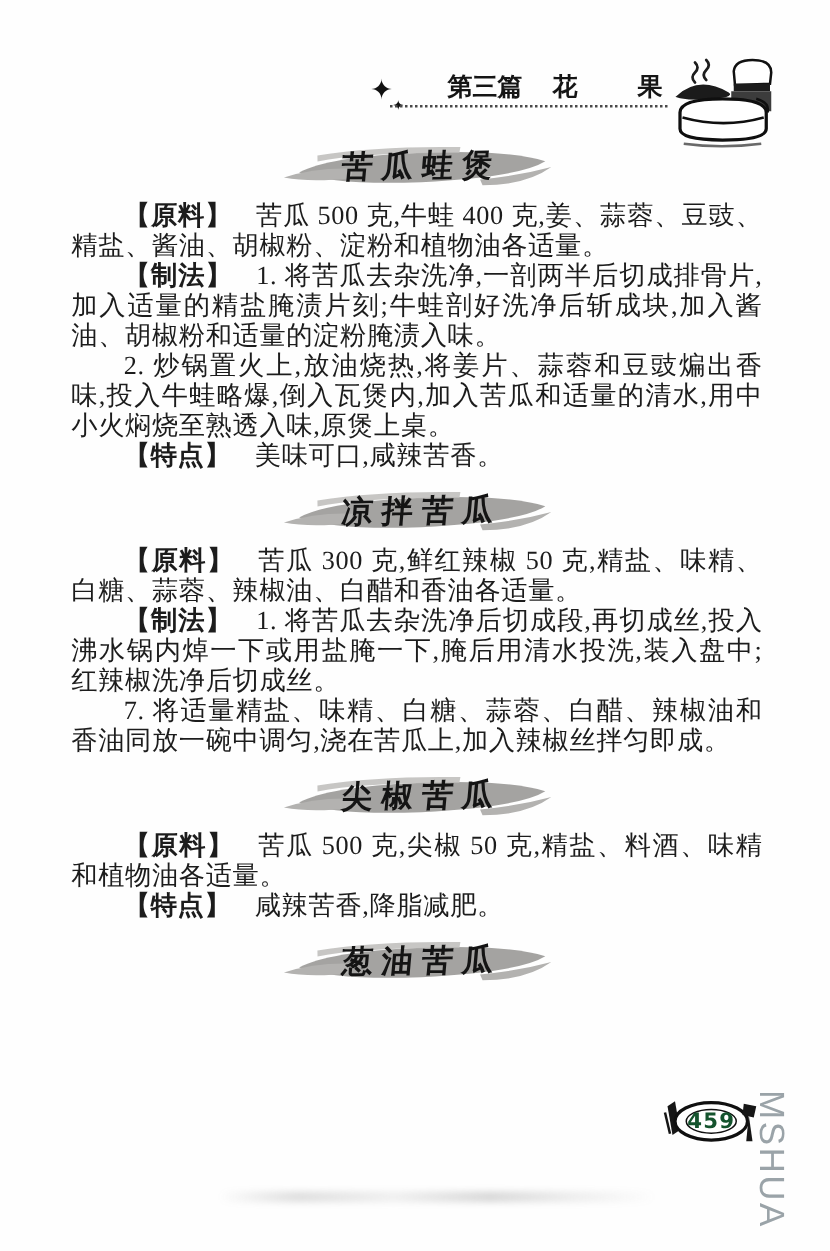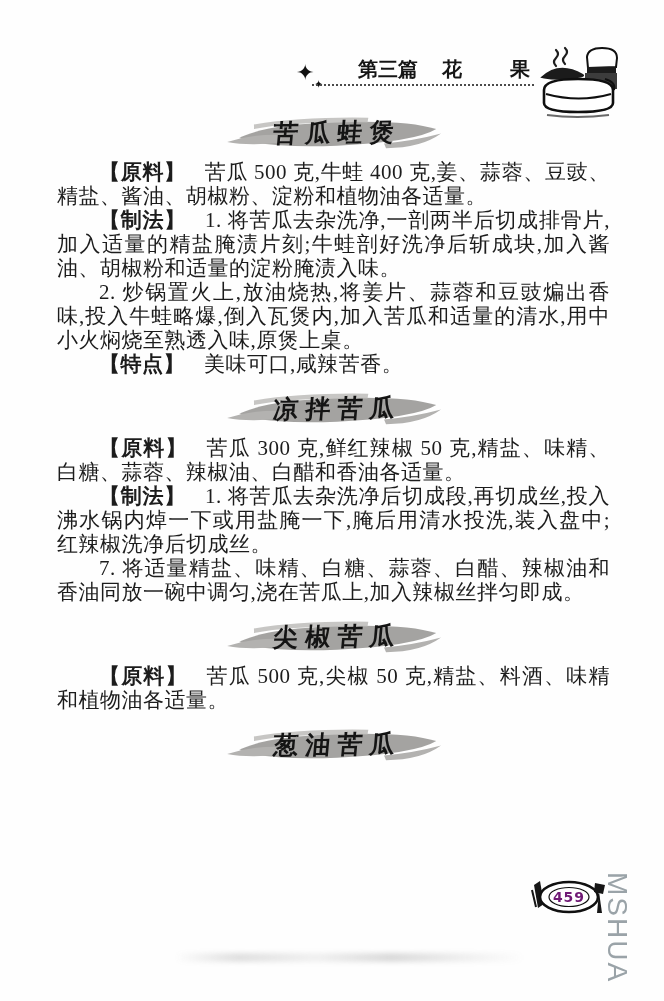--- a/index.html
+++ b/index.html
@@ -37,21 +37,21 @@
   .stroke{position:absolute;inset:0;transform:rotate(-1.5deg);}
   .title-text{position:absolute;inset:0;display:flex;align-items:center;justify-content:center;
     font-size:25px;font-weight:900;letter-spacing:7px;color:#141414;
     transform:skewX(-6deg) rotate(-1deg);text-indent:7px;
     font-family:"Liberation Serif","DejaVu Serif",serif;}
 
   
   .page-badge{position:absolute;left:527px;top:876px;width:84px;height:44px;}
   .page-badge .num{position:absolute;left:13px;top:10px;width:58px;height:22px;
     display:flex;align-items:center;justify-content:center;
-    font-family:"DejaVu Sans",sans-serif;font-weight:bold;font-size:14px;color:#701a75;
+    font-family:"DejaVu Sans",sans-serif;font-weight:bold;font-size:17px;color:#14532d;
     letter-spacing:1px;}
   .watermark{position:absolute;left:633px;top:872px;width:124px;height:32px;
     transform-origin:0 0;transform:rotate(90deg);
     font-family:"Liberation Sans","DejaVu Sans",sans-serif;
     font-size:28px;font-weight:500;color:#9aa3a8;letter-spacing:2px;}
   .scan-smudge{position:absolute;left:175px;top:953px;width:350px;height:9px;
     background:linear-gradient(90deg,rgba(120,120,120,0) 0%,rgba(120,120,120,.45) 18%,
       rgba(120,120,120,.2) 40%,rgba(110,110,110,.5) 62%,rgba(120,120,120,.25) 80%,rgba(120,120,120,0) 100%);
     filter:blur(2.5px);opacity:.5;}
 </style>
@@ -120,20 +120,21 @@
       <div class="title-wrap">
         <svg class="stroke" viewBox="0 0 230 44" preserveAspectRatio="none">
           <path d="M14 25 Q40 12 115 11 Q192 10 224 21 Q202 34 118 36 Q45 37 14 25 Z" fill="#a4a3a1"></path>
           <path d="M1 29 Q28 21 60 23 L58 31 Q24 34 1 29 Z" fill="#b3b2b0"></path>
           <path d="M168 35 Q200 33 229 26 Q207 41 170 40 Z" fill="#b3b2b0"></path>
           <path d="M30 11 Q82 4 152 7 L151 12 Q70 9 30 16 Z" fill="#bdbcba" opacity=".85"></path>
         </svg>
         <div class="title-text">尖椒苦瓜</div>
       </div>
       <p class="para"><b class="label">【原料】</b><span>苦瓜 500 克,尖椒 50 克,精盐、料酒、味精和植物油各适量。</span></p>
+      <p class="para"><b class="label">【特点】</b><span>咸辣苦香,降脂减肥。</span></p>
     </section>
 
     <section>
       <div class="title-wrap">
         <svg class="stroke" viewBox="0 0 230 44" preserveAspectRatio="none">
           <path d="M14 25 Q40 12 115 11 Q192 10 224 21 Q202 34 118 36 Q45 37 14 25 Z" fill="#a4a3a1"></path>
           <path d="M1 29 Q28 21 60 23 L58 31 Q24 34 1 29 Z" fill="#b3b2b0"></path>
           <path d="M168 35 Q200 33 229 26 Q207 41 170 40 Z" fill="#b3b2b0"></path>
           <path d="M30 11 Q82 4 152 7 L151 12 Q70 9 30 16 Z" fill="#bdbcba" opacity=".85"></path>
         </svg>

